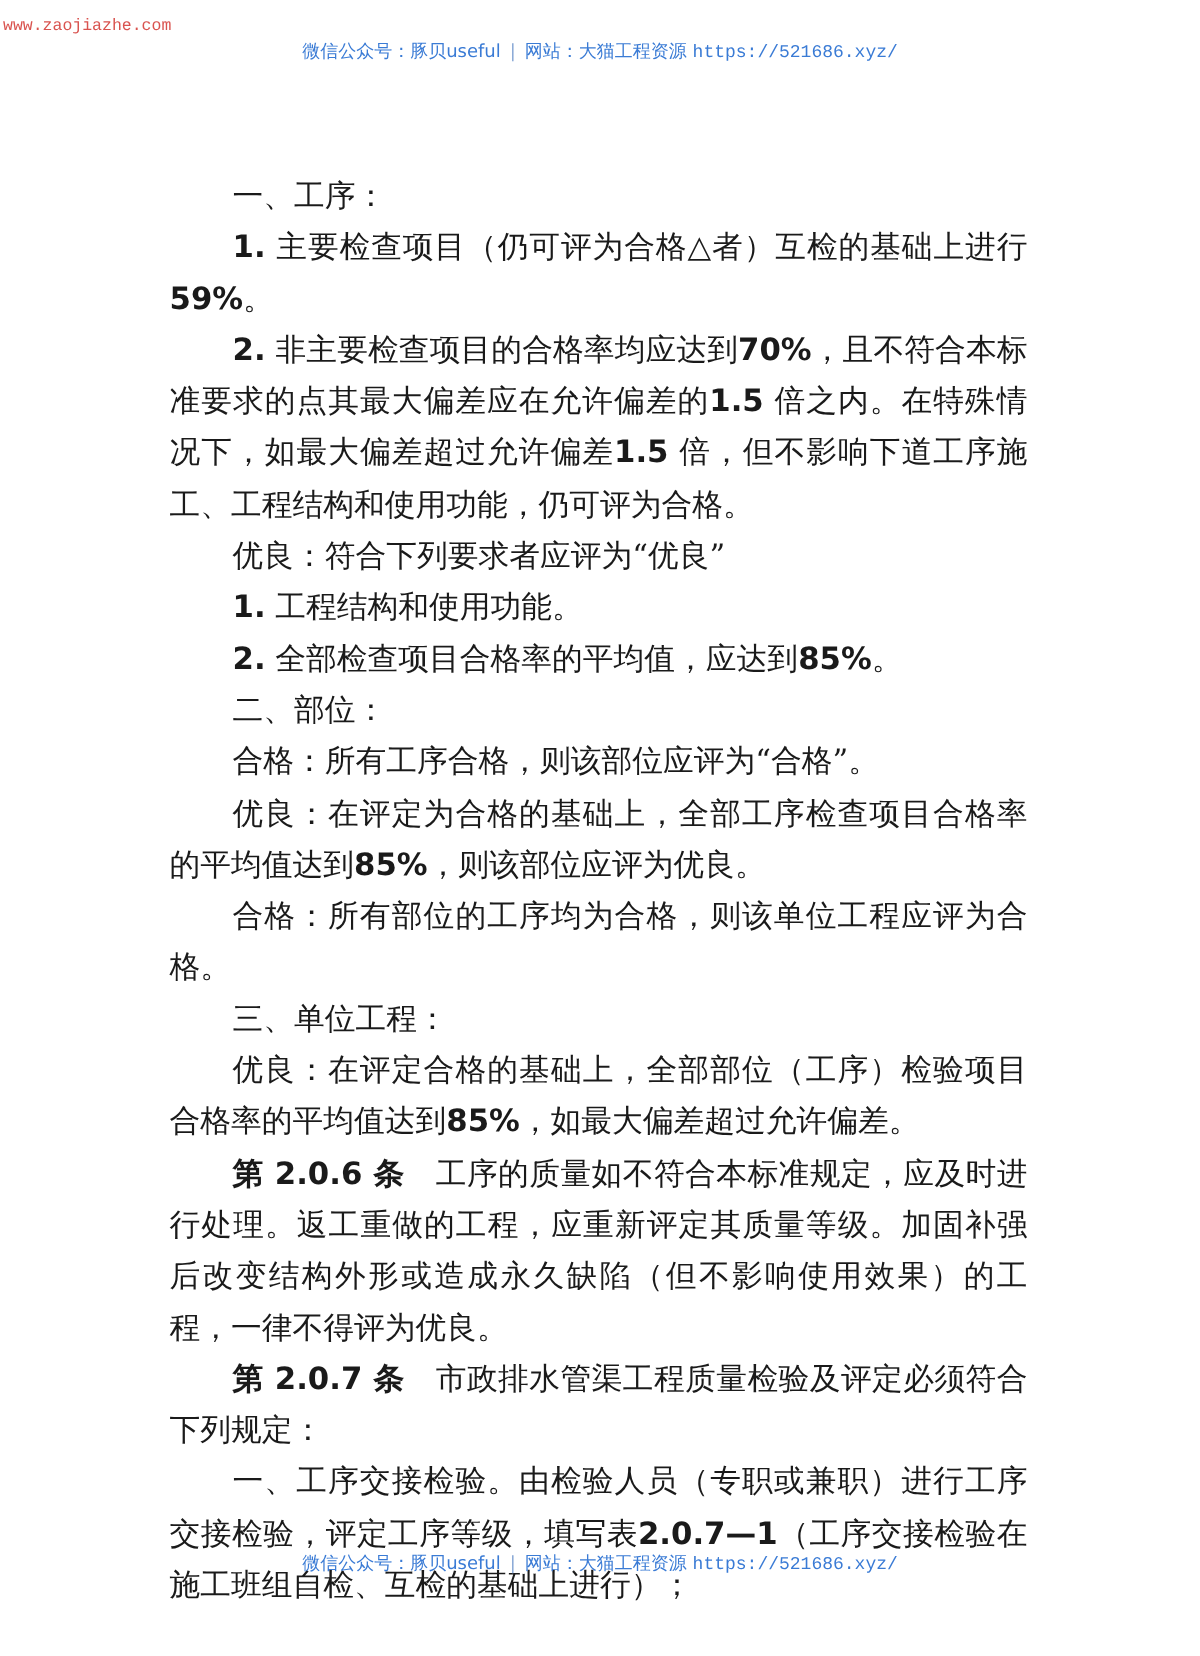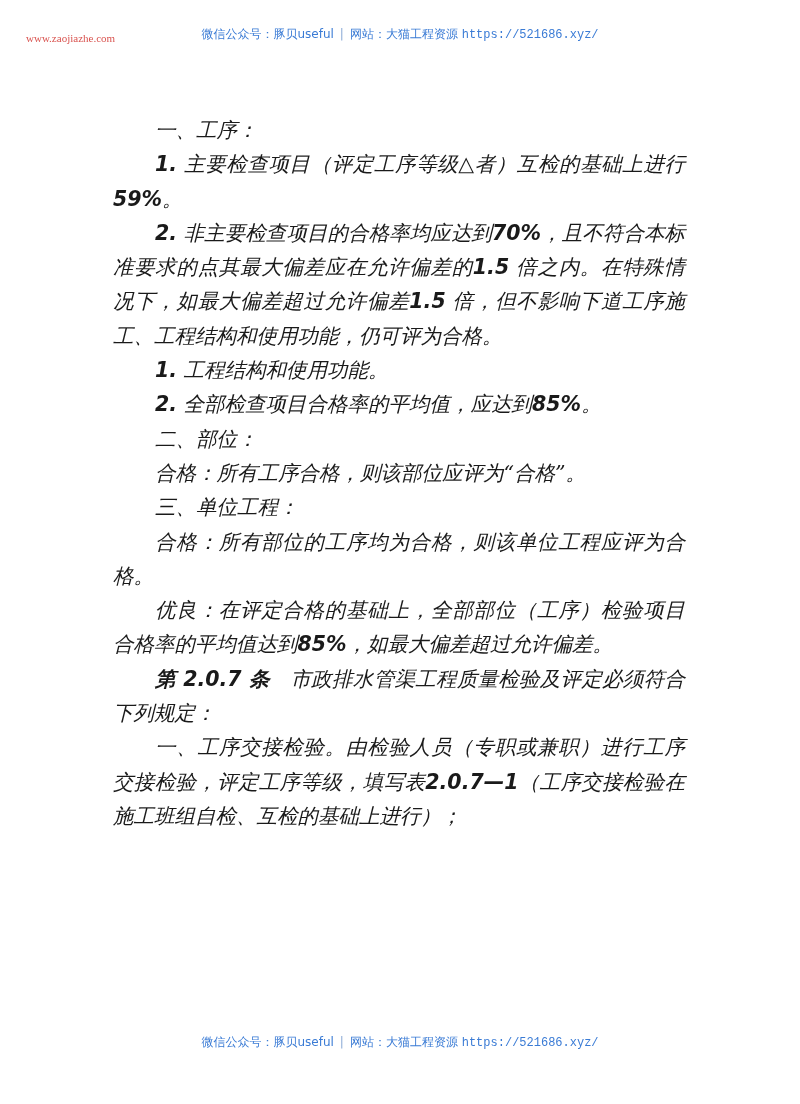--- a/index.html
+++ b/index.html
@@ -11,26 +11,25 @@
     width: 800px;
     height: 1104px;
     position: relative;
     overflow: hidden;
     font-family: "DejaVu Serif", "Liberation Serif", serif;
     color: #1a1a1a;
   }
   .site-mark {
     position: absolute;
     left: 2px;
-    top: 32px;
-    font-family: Liberation Serif, serif;
+    top: 12px;
+    font-family: Liberation Mono, monospace;
     font-size: 11px;
     color: #d9534f;
     letter-spacing: 0;
-    margin-left: 24px;
   }
   .banner {
     position: absolute;
     left: 0;
     width: 800px;
     text-align: center;
     font-family: "DejaVu Sans", "Liberation Sans", sans-serif;
     font-size: 12px;
     color: #3a7bd5;
     white-space: nowrap;
@@ -51,21 +50,20 @@
     top: 113px;
     width: 572px;
     font-size: 20.5px;
     line-height: 34.3px;
     text-align: justify;
     text-justify: inter-character;
   }
   .doc p {
     margin: 0;
     text-indent: 42px;
-    font-style: italic;
   }
   .b {
     font-weight: bold;
     font-family: "DejaVu Sans", "Liberation Sans", sans-serif;
   }
   .tri {
     font-family: "DejaVu Sans", sans-serif;
   }
 </style>
 </head>
@@ -73,29 +71,32 @@
 
 <div class="site-mark">www.zaojiazhe.com</div>
 
 <div class="banner banner-top">
   <span>微信公众号：豚贝useful</span><span class="sep">|</span><span>网站：大猫工程资源</span>
   <span class="url">https://521686.xyz/</span>
 </div>
 
 <div class="doc">
   <p>一、工序：</p>
-  <p><span class="b">1.</span><span> 主要检查项目（评定工序等级</span><span class="tri">△</span><span>者）互检的基础上进行</span><span class="b">59%</span><span>。</span></p>
+  <p><span class="b">1.</span><span> 主要检查项目（仍可评为合格</span><span class="tri">△</span><span>者）互检的基础上进行</span><span class="b">59%</span><span>。</span></p>
   <p><span class="b">2.</span><span> 非主要检查项目的合格率均应达到</span><span class="b">70%</span><span>，且不符合本标准要求的点其最大偏差应在允许偏差的</span><span class="b">1.5</span><span> 倍之内。在特殊情况下，如最大偏差超过允许偏差</span><span class="b">1.5</span><span> 倍，但不影响下道工序施工、工程结构和使用功能，仍可评为合格。</span></p>
+  <p>优良：符合下列要求者应评为“优良”</p>
   <p><span class="b">1.</span><span> 工程结构和使用功能。</span></p>
   <p><span class="b">2.</span><span> 全部检查项目合格率的平均值，应达到</span><span class="b">85%</span><span>。</span></p>
   <p>二、部位：</p>
   <p>合格：所有工序合格，则该部位应评为“合格”。</p>
+  <p><span>优良：在评定为合格的基础上，全部工序检查项目合格率的平均值达到</span><span class="b">85%</span><span>，则该部位应评为优良。</span></p>
+  <p>合格：所有部位的工序均为合格，则该单位工程应评为合格。</p>
   <p>三、单位工程：</p>
-  <p>合格：所有部位的工序均为合格，则该单位工程应评为合格。</p>
   <p><span>优良：在评定合格的基础上，全部部位（工序）检验项目合格率的平均值达到</span><span class="b">85%</span><span>，如最大偏差超过允许偏差。</span></p>
+  <p><span class="b">第 2.0.6 条</span><span>　工序的质量如不符合本标准规定，应及时进行处理。返工重做的工程，应重新评定其质量等级。加固补强后改变结构外形或造成永久缺陷（但不影响使用效果）的工程，一律不得评为优良。</span></p>
   <p><span class="b">第 2.0.7 条</span><span>　市政排水管渠工程质量检验及评定必须符合下列规定：</span></p>
   <p><span>一、工序交接检验。由检验人员（专职或兼职）进行工序交接检验，评定工序等级，填写表</span><span class="b">2.0.7—1</span><span>（工序交接检验在施工班组自检、互检的基础上进行）；</span></p>
 
 </div>
 
 <div class="banner banner-bottom">
   <span>微信公众号：豚贝useful</span><span class="sep">|</span><span>网站：大猫工程资源</span>
   <span class="url">https://521686.xyz/</span>
 </div>
 

